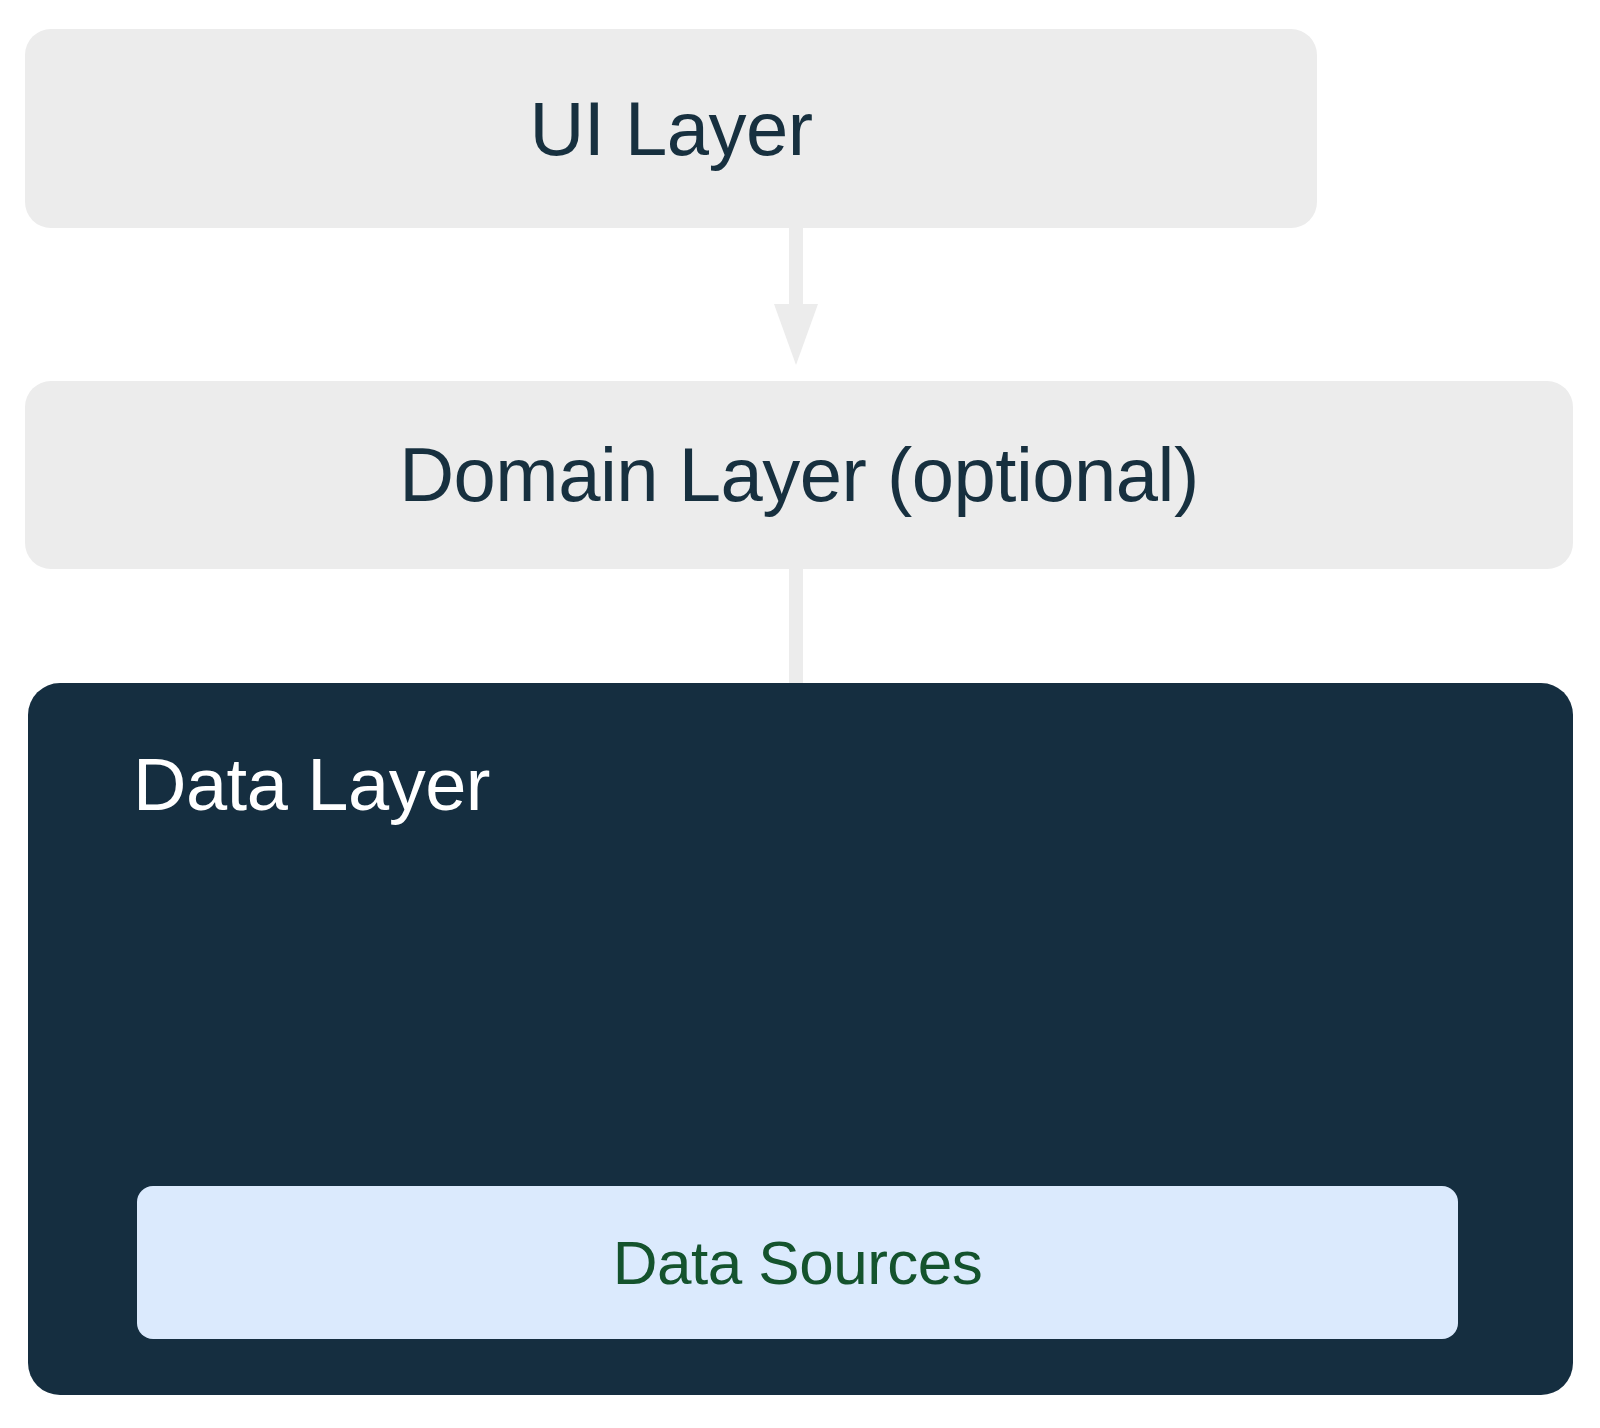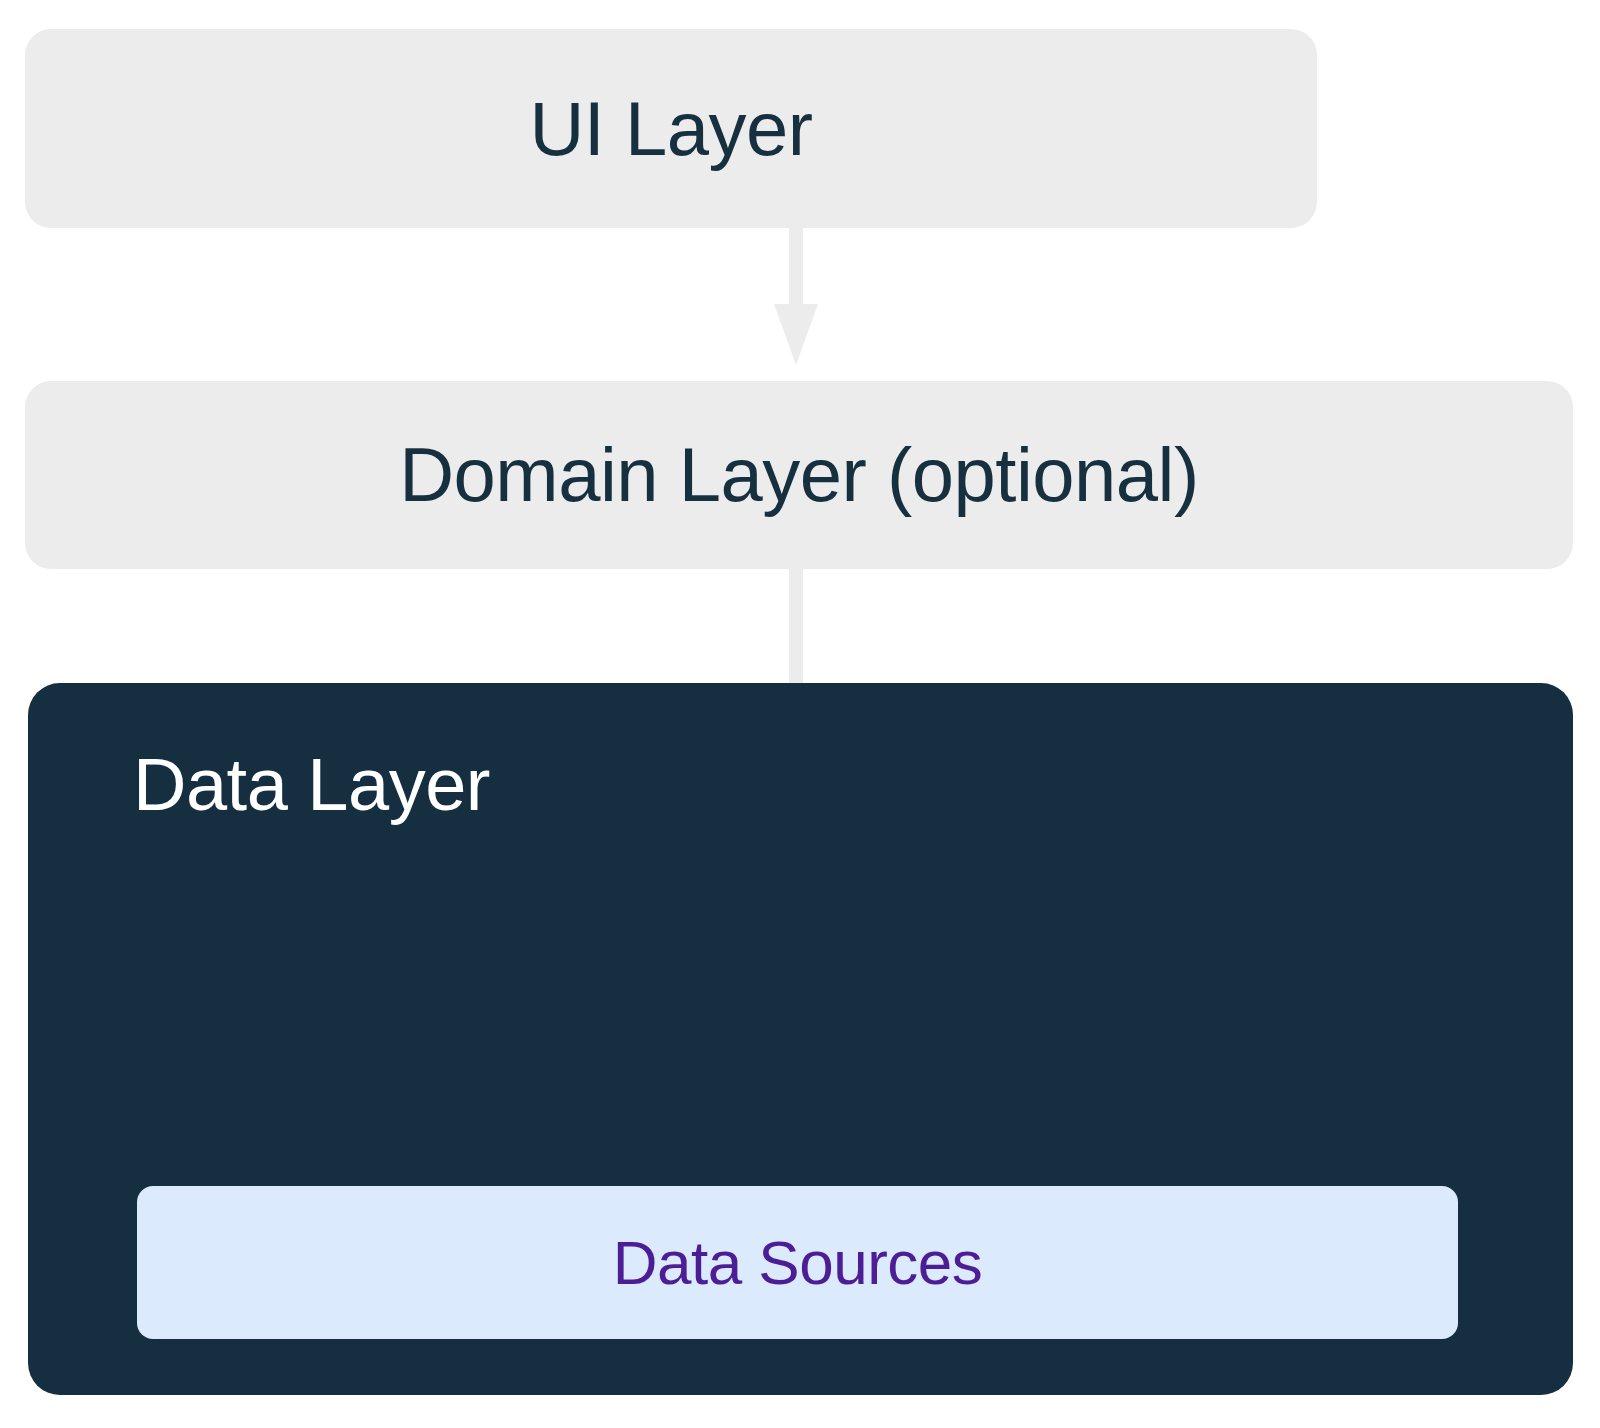--- a/index.html
+++ b/index.html
@@ -108,21 +108,21 @@
   #data-sources-box {
     left: 137px;
     top: 1186px;
     width: 1321px;
     height: 153px;
     background: #dbeafd;
     border-radius: 16px;
   }
   #data-sources-box .layer-label {
     font-size: 62px;
-    color: #4c1d95;
+    color: #14532d;
   }
 
   
   .arrow {
     position: absolute;
     left: 0;
     top: 0;
   }
 </style>
 </head>

